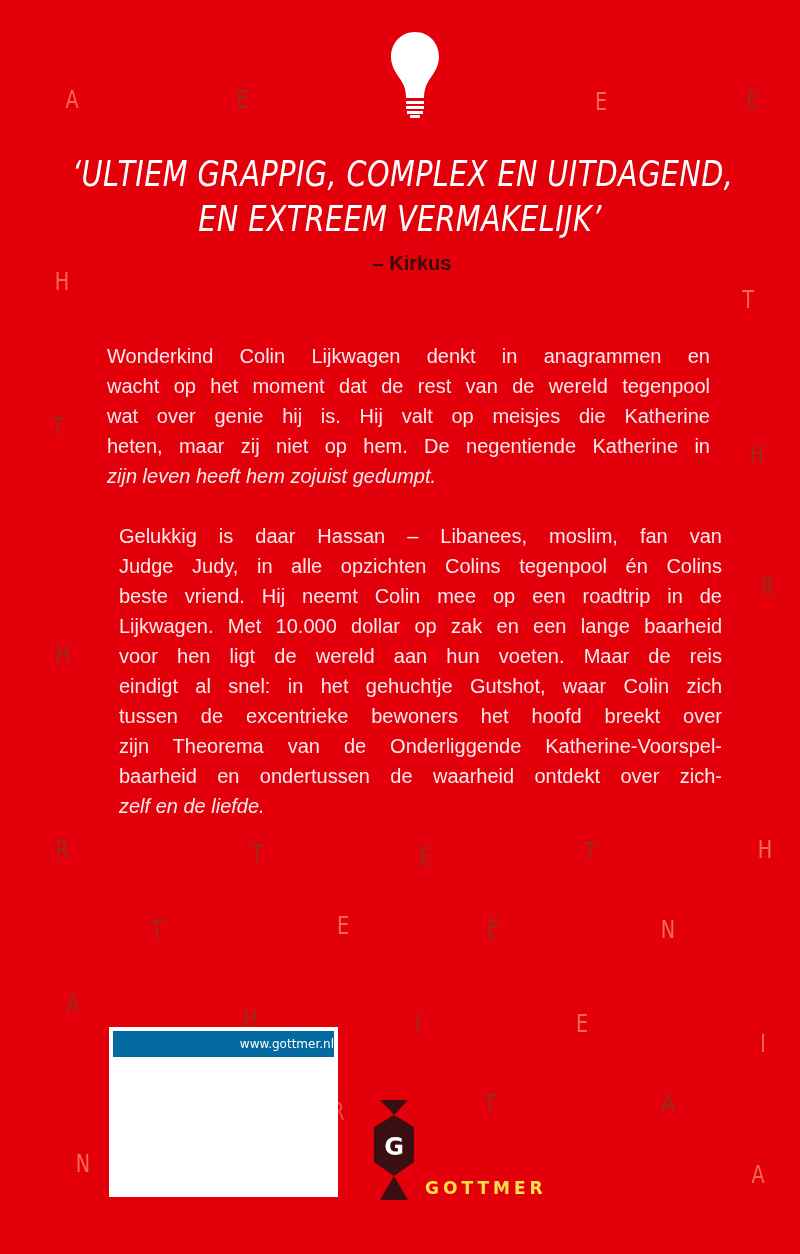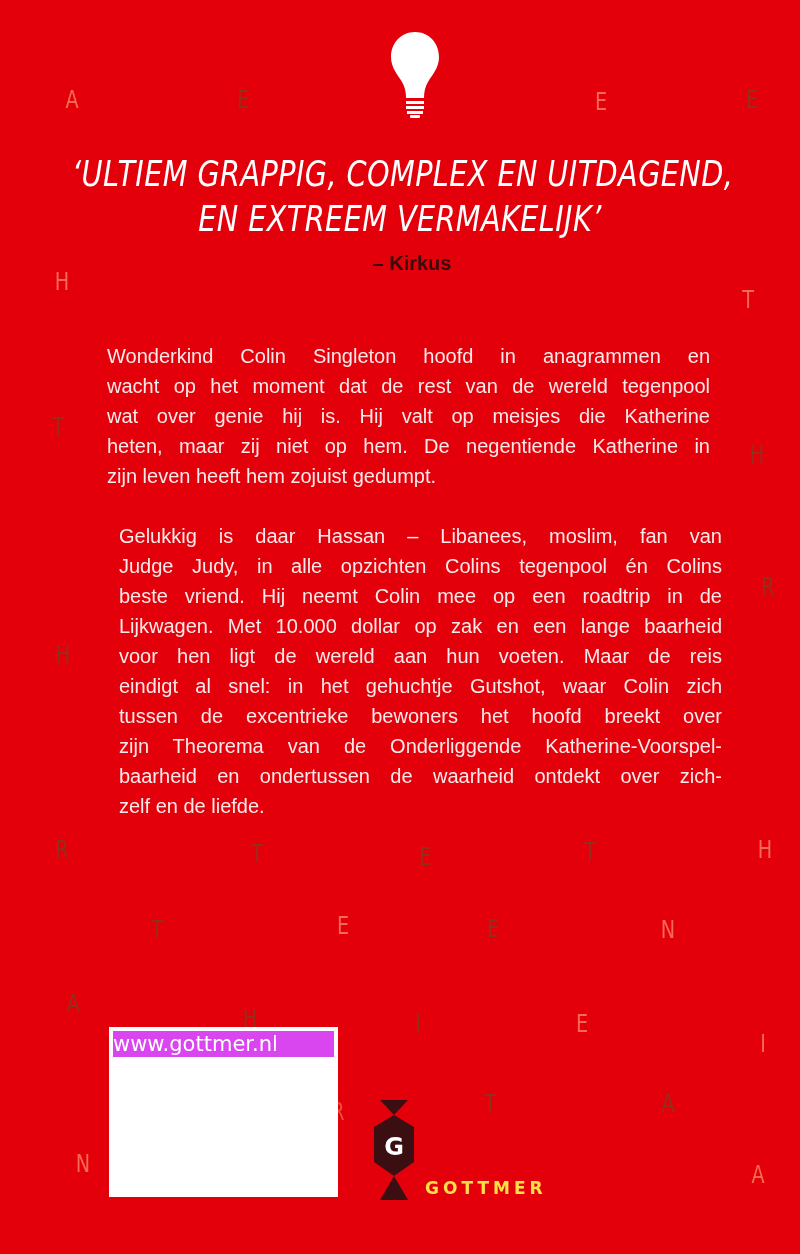--- a/index.html
+++ b/index.html
@@ -34,31 +34,31 @@
   }
   .body-text {
     position:absolute; left:107px; width:603px;
     color:#f8eaea; font-family:"Liberation Sans", sans-serif;
     font-size:20px; line-height:30px;
   }
   .line {
     display:block; white-space:nowrap;
     text-align:justify; text-align-last:justify;
   }
-  .line.last { text-align-last:left; }
+  .line.last { text-align-last:left;font-style:italic; }
   .p1 { top:341px; }
   .p2 { top:521px;margin-left:12px; }
   .url-box {
     position:absolute; left:109px; top:1027px; width:229px; height:170px;
     background:#ffffff;
   }
   .url-bar {
     position:absolute; left:4px; top:4px; width:221px; height:26px;
-    background:#d946ef; color:#ffffff; text-align:left;
-    font-family:"DejaVu Sans", sans-serif; font-size:21px; line-height:26px;
+    background:#0369a1; color:#ffffff; text-align:right;
+    font-family:"DejaVu Sans", sans-serif; font-size:12px; line-height:26px;
   }
   .logo { position:absolute; left:368px; top:1100px; width:60px; height:102px; }
   .logo-text {
     position:absolute; left:425px; top:1178px;
     color:#fde047; font-family:"DejaVu Sans", sans-serif;
     font-weight:bold; font-size:17px; letter-spacing:4px;
   }
 </style>
 </head>
 <body>
@@ -104,21 +104,21 @@
 </svg>
 
 <div class="quote">
   <span class="quote-line">‘ULTIEM GRAPPIG, COMPLEX EN UITDAGEND,</span>
   <span class="quote-line">EN EXTREEM VERMAKELIJK’</span>
 </div>
 
 <div class="attribution">– Kirkus</div>
 
 <div class="body-text p1">
-  <span class="line">Wonderkind Colin Singleton hoofd in anagrammen en</span>
+  <span class="line">Wonderkind Colin Lijkwagen denkt in anagrammen en</span>
   <span class="line">wacht op het moment dat de rest van de wereld tegenpool</span>
   <span class="line">wat over genie hij is. Hij valt op meisjes die Katherine</span>
   <span class="line">heten, maar zij niet op hem. De negentiende Katherine in</span>
   <span class="line last">zijn leven heeft hem zojuist gedumpt.</span>
 </div>
 
 <div class="body-text p2">
   <span class="line">Gelukkig is daar Hassan – Libanees, moslim, fan van</span>
   <span class="line">Judge Judy, in alle opzichten Colins tegenpool én Colins</span>
   <span class="line">beste vriend. Hij neemt Colin mee op een roadtrip in de</span>

